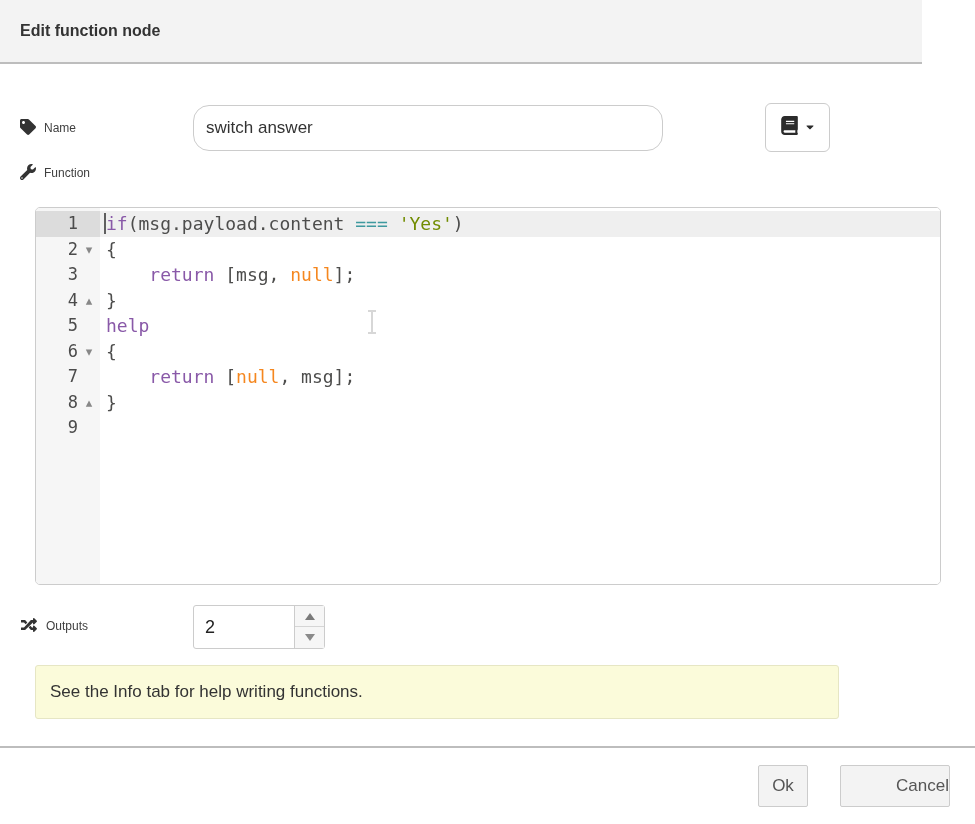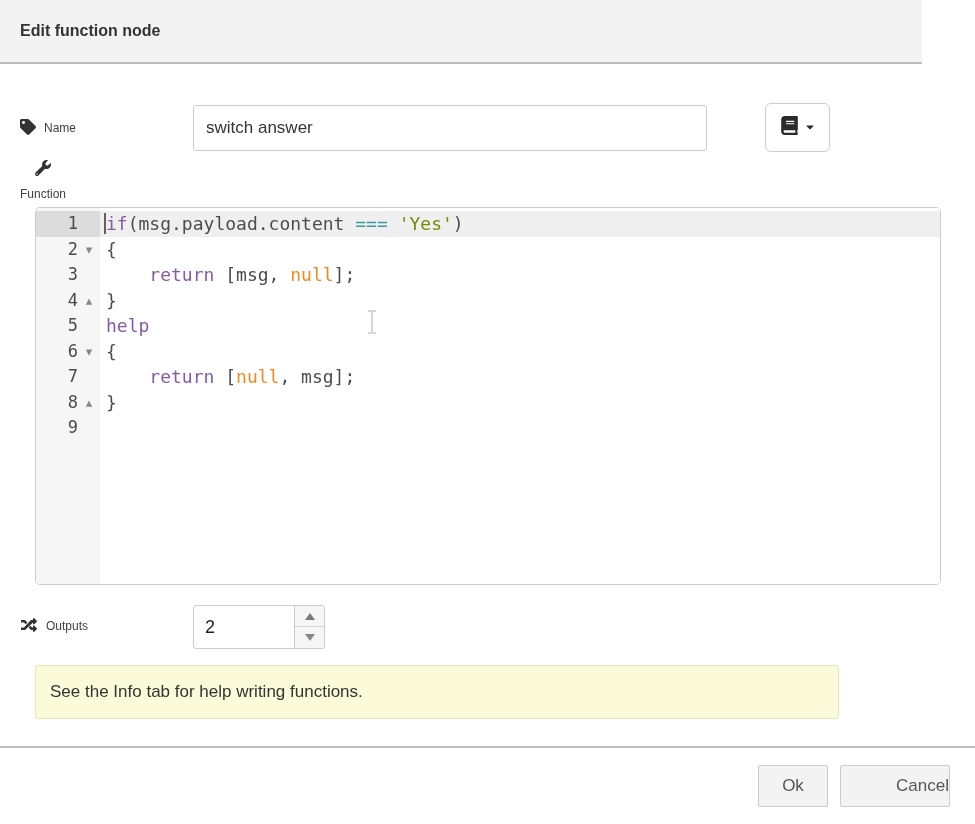--- a/index.html
+++ b/index.html
@@ -11,22 +11,22 @@
     background: #f3f3f3; border-bottom: 2px solid #bdbdbd; }
   .dialog-title { position: absolute; left: 20px; top: 0; line-height: 62px;
     font-size: 16px; font-weight: bold; color: #333; }
 
   
   .field-label { position: absolute; display: flex; align-items: center; gap: 8px;
     font-size: 12px; color: #3f3f3f; }
   .field-label svg { fill: #333; }
 
   
-  .name-input { position: absolute; left: 193px; top: 105px; width: 514px; height: 46px;
-    border: 1px solid #ccc; border-radius: 3px; padding: 0 12px; font-size: 17px;
+  .name-input { position: absolute; left: 193px; top: 105px; width: 470px; height: 46px;
+    border: 1px solid #ccc; border-radius: 16px; padding: 0 12px; font-size: 17px;
     color: #333; font-family: "Liberation Sans", sans-serif; outline: none; background: #fff; }
   .library-button { position: absolute; left: 765px; top: 103px; width: 65px; height: 49px;
     background: #fff; border: 1px solid #ccc; border-radius: 6px; display: flex;
     align-items: center; justify-content: center; gap: 7px; cursor: pointer; }
   .library-button svg { fill: #2b2b2b; }
 
   
   .code-editor { position: absolute; left: 35px; top: 207px; width: 906px; height: 378px;
     border: 1px solid #ccc; border-radius: 5px; background: #fff; overflow: hidden;
     font-family: "DejaVu Sans Mono", monospace; }
@@ -68,21 +68,21 @@
   .form-tips { position: absolute; left: 35px; top: 665px; width: 804px; height: 54px;
     background: #fbfbda; border: 1px solid #e6e6c4; border-radius: 3px;
     line-height: 52px; padding-left: 14px; font-size: 17px; color: #333; }
 
   
   .footer-divider { position: absolute; left: 0; top: 746px; width: 975px; height: 2px;
     background: #bdbdbd; }
   .dlg-button { position: absolute; top: 765px; height: 42px; background: #f3f3f3;
     border: 1px solid #ccc; border-radius: 2px; font-size: 17px; color: #555;
     font-family: "Liberation Sans", sans-serif; cursor: pointer; }
-  .ok-button { left: 758px; width: 70px; }
+  .ok-button { left: 758px; width: 50px; }
   .cancel-button { left: 840px; width: 110px; text-align: right; }
 </style>
 </head>
 <body>
 
 <div class="dialog-header">
   <span class="dialog-title">Edit function node</span>
 </div>
 
 <div class="field-label" style="left:20px; top:114px; height:28px;">
@@ -100,21 +100,21 @@
         <path d="M448 360V24c0-13.3-10.7-24-24-24H96C43 0 0 43 0 96v320c0 53 43 96 96 96h328c13.3 0 24-10.7 24-24v-16c0-7.5-3.5-14.3-8.9-18.7-4.2-15.4-4.2-59.3 0-74.7 5.4-4.3 8.9-11.1 8.9-18.6zM128 134c0-3.3 2.7-6 6-6h212c3.3 0 6 2.7 6 6v20c0 3.3-2.7 6-6 6H134c-3.3 0-6-2.7-6-6v-20zm0 64c0-3.3 2.7-6 6-6h212c3.3 0 6 2.7 6 6v20c0 3.3-2.7 6-6 6H134c-3.3 0-6-2.7-6-6v-20zm253.4 250H96c-17.7 0-32-14.3-32-32 0-17.6 14.4-32 32-32h285.4c-1.9 17.1-1.9 46.9 0 64z"></path>
       </svg>
   </span>
   <span>
     <svg width="10" height="12" viewBox="0 0 320 512">
         <path d="M31.3 192h257.3c17.8 0 26.7 21.5 14.1 34.1L174.1 354.8c-7.8 7.8-20.5 7.8-28.3 0L17.2 226.1C4.6 213.5 13.5 192 31.3 192z"></path>
       </svg>
   </span>
 </div>
 
-<div class="field-label" style="left:20px; top:160px; height:26px;flex-direction:column;">
+<div class="field-label" style="left:20px; top:160px; height:26px;">
   <span>
     <svg width="16" height="16" viewBox="0 0 512 512">
         <path d="M507.73 109.1c-2.24-9.03-13.54-12.09-20.12-5.51l-74.36 74.36-67.88-11.31-11.31-67.88 74.36-74.36c6.62-6.62 3.43-17.9-5.66-20.16-47.38-11.74-99.55.91-136.58 37.93-39.64 39.64-50.55 97.1-34.05 147.2L18.74 402.76c-24.99 24.99-24.99 65.51 0 90.5 24.99 24.99 65.51 24.99 90.5 0l213.21-213.21c50.12 16.71 107.47 5.68 147.37-34.22 37.07-37.07 49.7-89.32 37.91-136.73zM64 472c-13.25 0-24-10.75-24-24 0-13.26 10.75-24 24-24s24 10.74 24 24c0 13.25-10.75 24-24 24z"></path>
       </svg>
   </span>
   <span>Function</span>
 </div>
 
 <div class="code-editor">
   <div class="editor-gutter">

